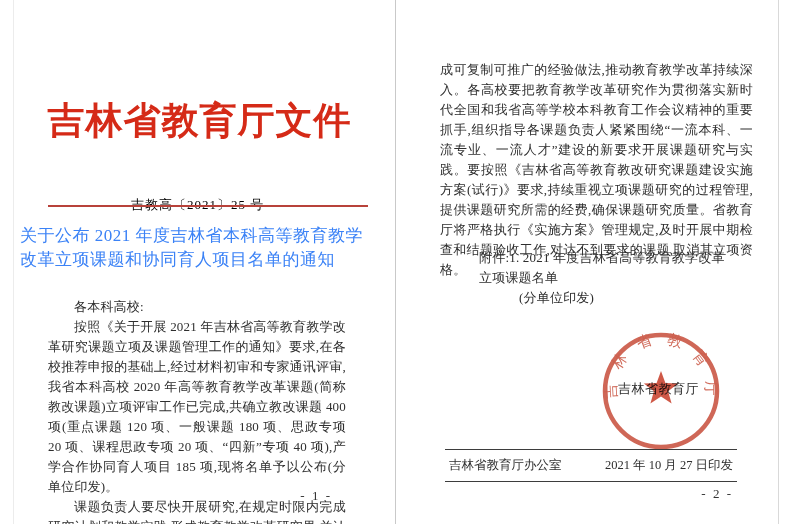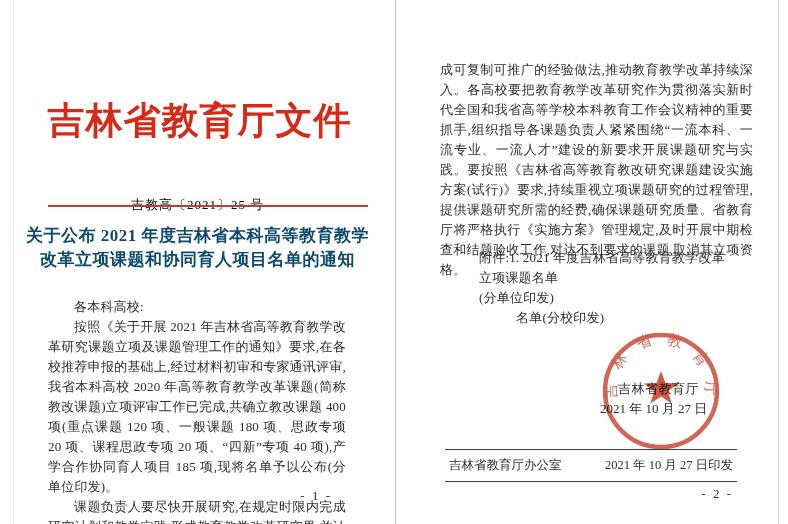--- a/index.html
+++ b/index.html
@@ -33,22 +33,22 @@
     position:absolute;top:196px;left:0;right:0;
     text-align:center;font-size:13px;color:#000000;
     letter-spacing:1px;
   }
   .red-rule{
     position:absolute;top:205px;left:48px;width:320px;height:2px;
     background:#b8423a;
   }
   .notice-title{
     position:absolute;top:224px;left:20px;right:20px;
-    text-align:center;font-size:17px;font-weight:bold;
-    line-height:24px;color:#0c4a6e;letter-spacing:0.5px;
+    font-size:17px;font-weight:normal;
+    line-height:24px;color:#3b82f6;letter-spacing:0.5px;
   }
   .body-text{
     position:absolute;
     font-size:13px;line-height:20px;
     text-align:justify;letter-spacing:0.2px;color:#2e2e2e;
   }
   #page1 .body-text{top:297px;left:48px;width:298px;}
   .body-text p{margin:0;text-indent:2em;}
   .salutation{margin:0;text-indent:0;}
   .pagenum{
@@ -58,21 +58,21 @@
   #page1 .pagenum{top:488px;left:48px;width:284px;}
   #page2 .pagenum{top:486px;left:50px;width:288px;}
 
   
   #page2 .body-text{top:60px;left:45px;width:313px;}
   #page2 .body-text p{text-indent:0;}
   .attachments{
     position:absolute;top:248px;left:84px;
     font-size:13px;line-height:20px;color:#2e2e2e;letter-spacing:0.2px;
   }
-  .attachments .l2{}
+  .attachments .l2{margin-left:40px;}
   .attachments .l3{margin-left:19px;}
   .attachments .l4{margin-left:37px;}
 
   .signature{
     position:absolute;top:380px;left:223px;
     font-size:13px;letter-spacing:0.5px;color:#2e2e2e;white-space:nowrap;
   }
   .issue-date{
     position:absolute;top:400px;left:205px;
     font-size:13px;color:#2e2e2e;white-space:nowrap;
@@ -123,26 +123,24 @@
 
   <div class="page" id="page2">
 
     <div class="body-text">
       <p>成可复制可推广的经验做法,推动教育教学改革持续深入。各高校要把教育教学改革研究作为贯彻落实新时代全国和我省高等学校本科教育工作会议精神的重要抓手,组织指导各课题负责人紧紧围绕“一流本科、一流专业、一流人才”建设的新要求开展课题研究与实践。要按照《吉林省高等教育教改研究课题建设实施方案(试行)》要求,持续重视立项课题研究的过程管理,提供课题研究所需的经费,确保课题研究质量。省教育厅将严格执行《实施方案》管理规定,及时开展中期检查和结题验收工作,对达不到要求的课题,取消其立项资格。</p>
     </div>
 
     <div class="attachments">
       <div class="l1">附件:1. 2021 年度吉林省高等教育教学改革立项课题名单</div>
       <div class="l2">(分单位印发)</div>
-      <div class="l4">名单(分校印发)</div>
     </div>
 
     <div class="signature">吉林省教育厅</div>
 
-    <div class="issue-date">2021 年 10 月 27 日</div>
 
     <svg class="seal" viewBox="0 0 124 124">
       <circle cx="62" cy="62" r="56" fill="none" stroke="#c8513e" stroke-width="4.5" opacity="0.95"></circle>
       <polygon points="62,42 66.4,53.9 79.1,54.4 69.1,62.3 72.6,74.6 62,67.5 51.4,74.6 54.9,62.3 44.9,54.4 57.6,53.9" fill="#c8402c" opacity="0.95"></polygon>
       <defs>
         <path id="sealArc" d="M 20.5 77 A 45 45 0 1 1 103.5 77" fill="none"></path>
       </defs>
       <text font-size="15" fill="#c8513e" opacity="0.92" font-family="Liberation Serif, DejaVu Serif, serif">
         <textPath href="#sealArc" startOffset="8" textLength="158" lengthAdjust="spacing">吉林省教育厅</textPath>
       </text>

